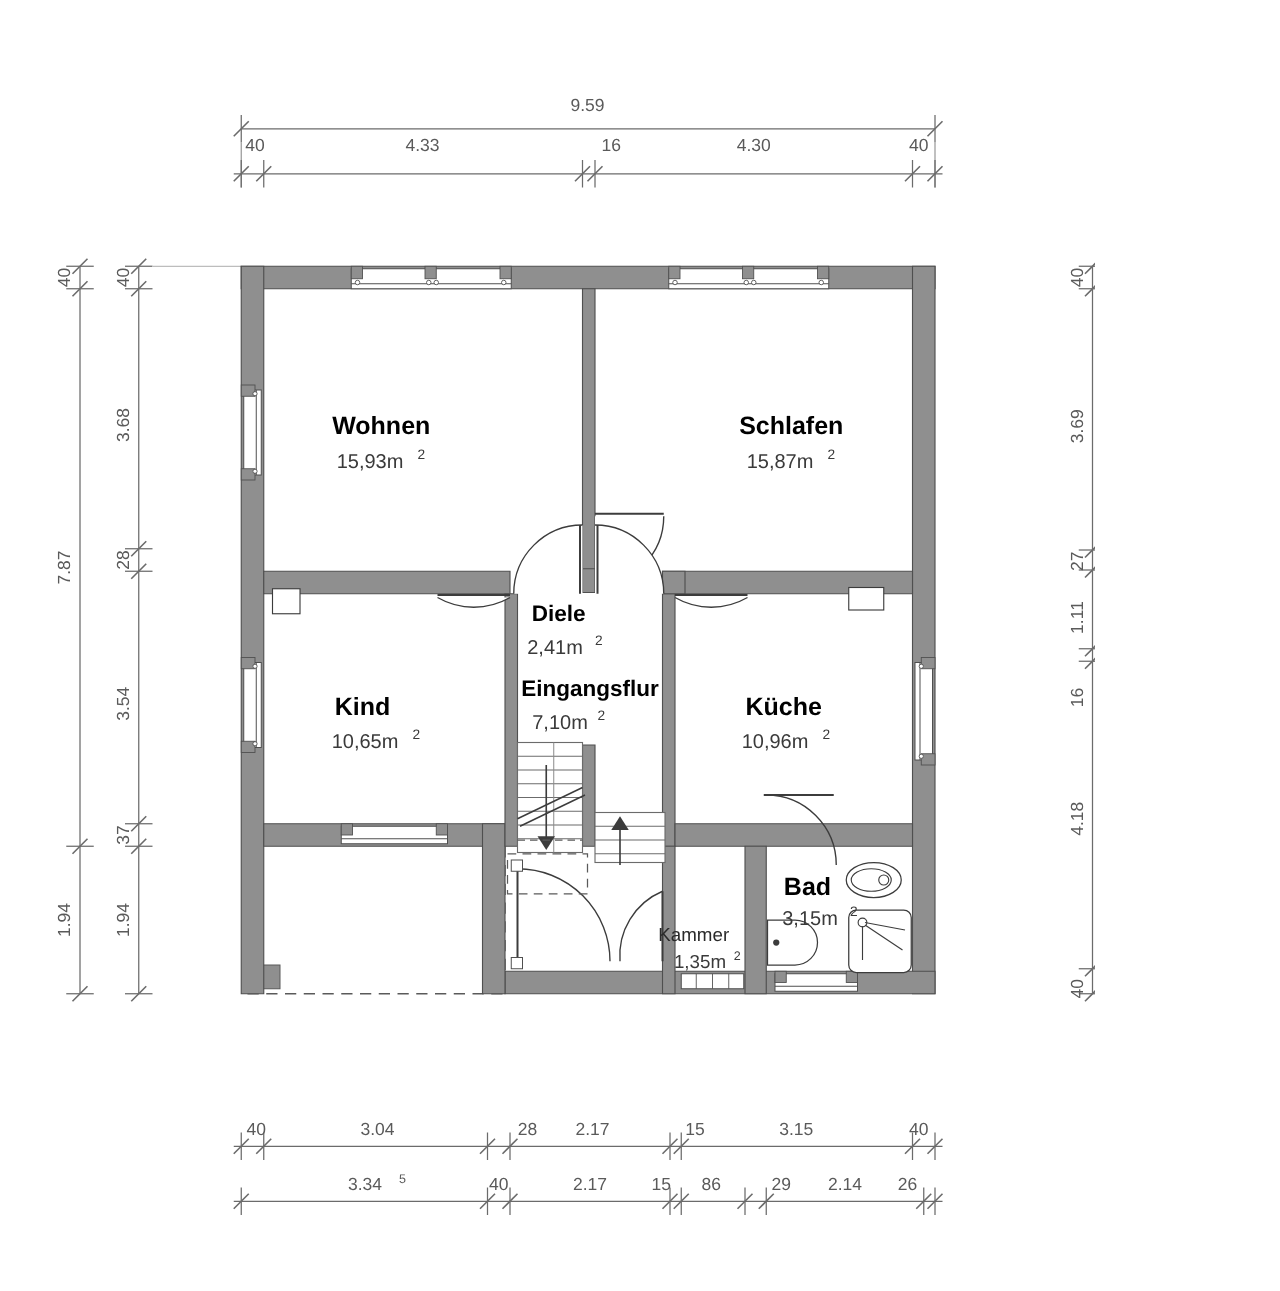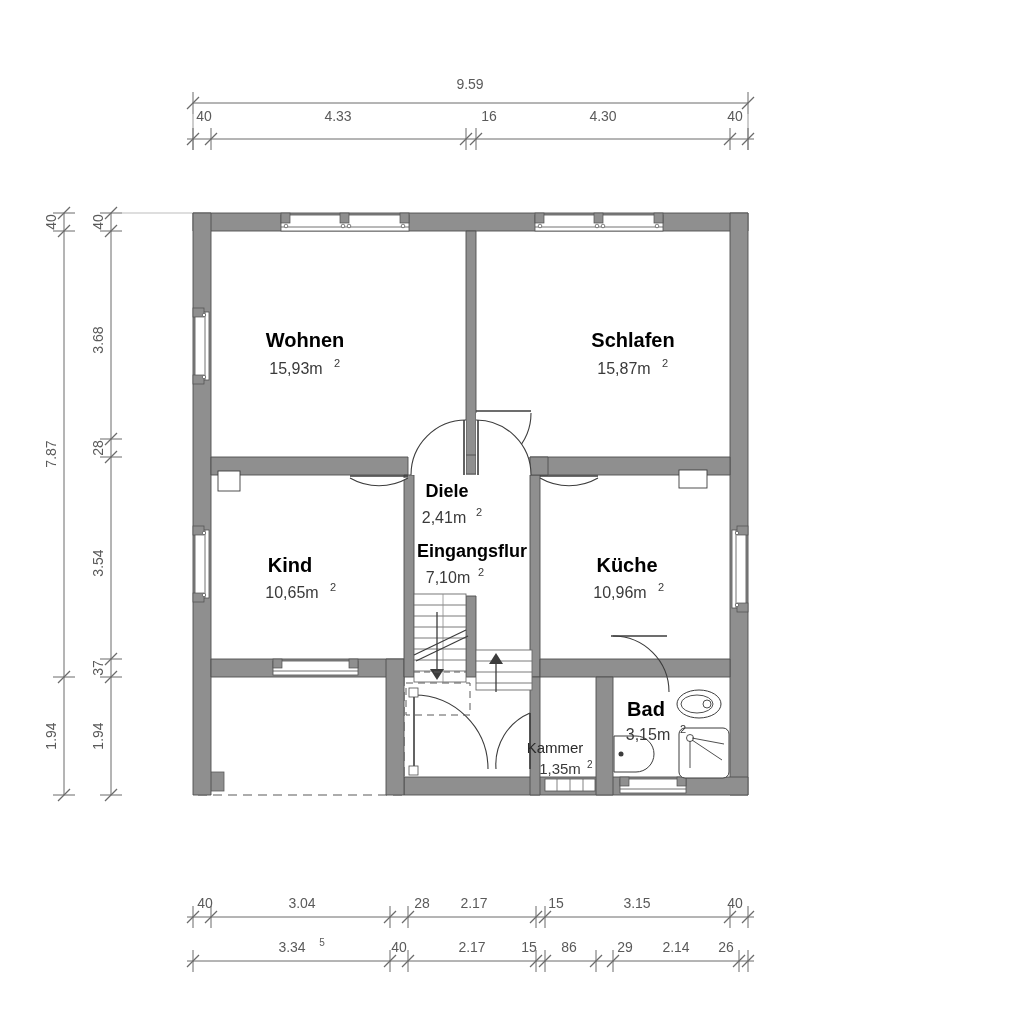--- a/index.html
+++ b/index.html
@@ -1,18 +1,18 @@
 <!DOCTYPE html>
 <html><head>
 <meta charset="utf-8">
 <title>Grundriss</title>
 <style>
   html,body{margin:0;padding:0;background:#ffffff;}
   body{width:1024px;height:1033px;font-family:"Liberation Sans",sans-serif;-webkit-font-smoothing:antialiased;}
-  #plan-root{position:relative;width:856px;height:1033px;overflow:hidden;background:#fff;}
+  #plan-root{position:relative;width:856px;height:1033px;overflow:hidden;background:#fff;padding-left:20px;}
   #plan-svg{position:absolute;left:0;top:0;width:1024px;height:1033px;display:block;}
 </style>
 </head>
 <body>
 
 <div id="plan-root">
   <svg id="plan-svg" viewBox="0 0 1024 1033" xmlns="http://www.w3.org/2000/svg">
 
     <defs>
       <g id="tickmark">

